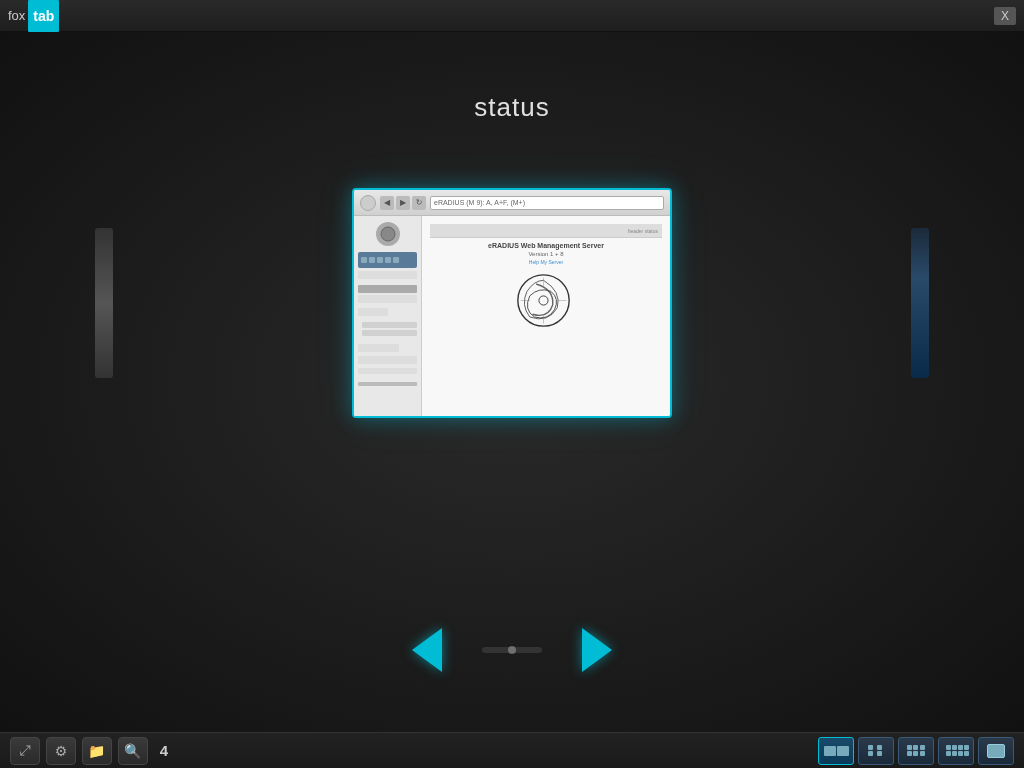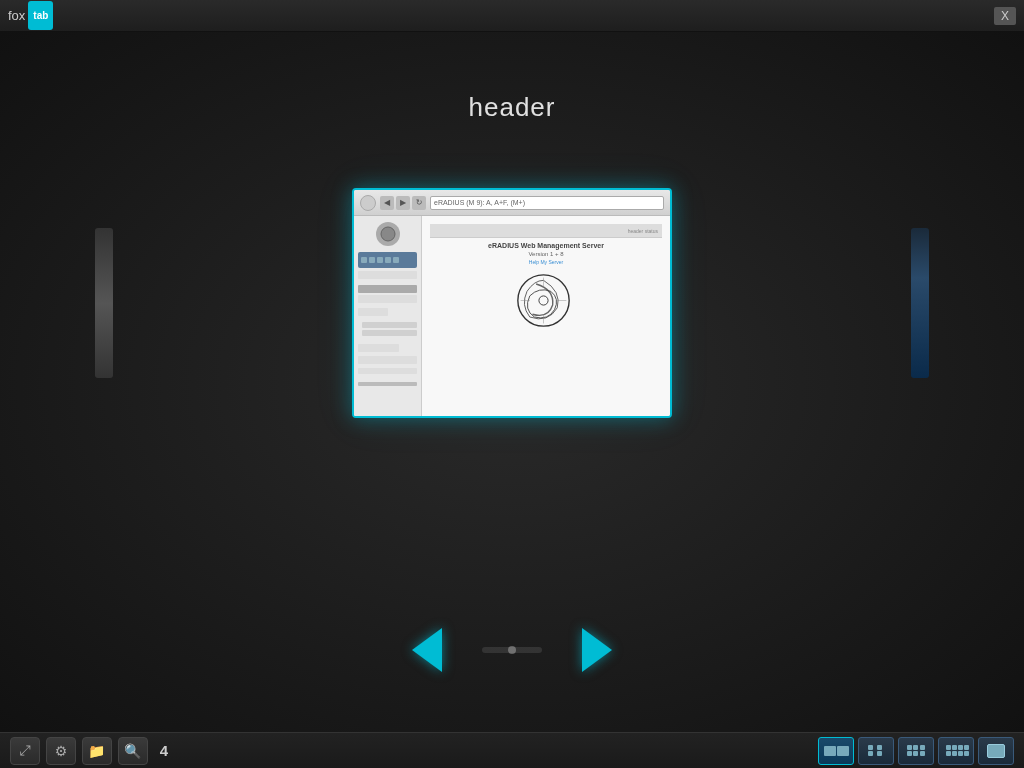--- a/index.html
+++ b/index.html
@@ -30,21 +30,21 @@
     }
     #fox-text {
       color: #ccc;
       font-size: 13px;
       font-weight: normal;
       margin-right: 3px;
     }
     #tab-badge {
       background: #00bcd4;
       color: #fff;
-      font-size: 10px;
+      font-size: 14px;
       font-weight: bold;
       padding: 9px 5px;
       border-radius: 3px;
     }
     #close-btn {
       width: 22px;
       height: 18px;
       background: #555;
       border: none;
       color: #ccc;
@@ -404,21 +404,21 @@
 <div id="titlebar">
   <div id="titlebar-logo">
     <span id="fox-text">fox</span>
     <span id="tab-badge">tab</span>
   </div>
   <button id="close-btn">X</button>
 </div>
 
 <div id="main">
 
-  <h1 id="page-title">header</h1>
+  <h1 id="page-title">status</h1>
 
   <div id="tab-strip">
 
     <div id="left-thumb" class="side-thumb"></div>
 
     <div id="center-card">
 
       <div class="browser-chrome">
         <div class="browser-logo"></div>
         <div class="browser-nav">

